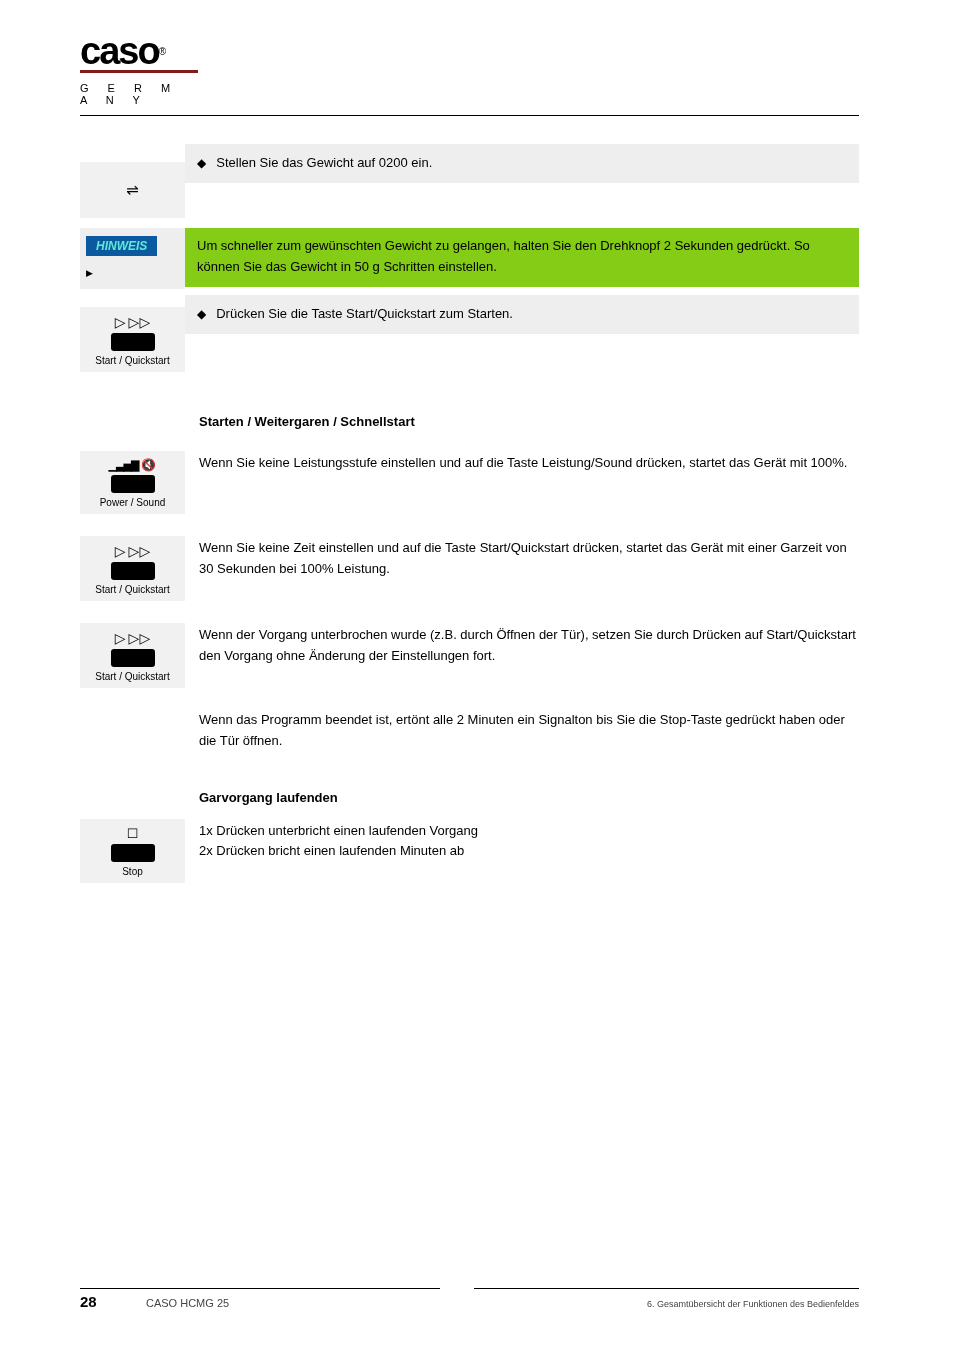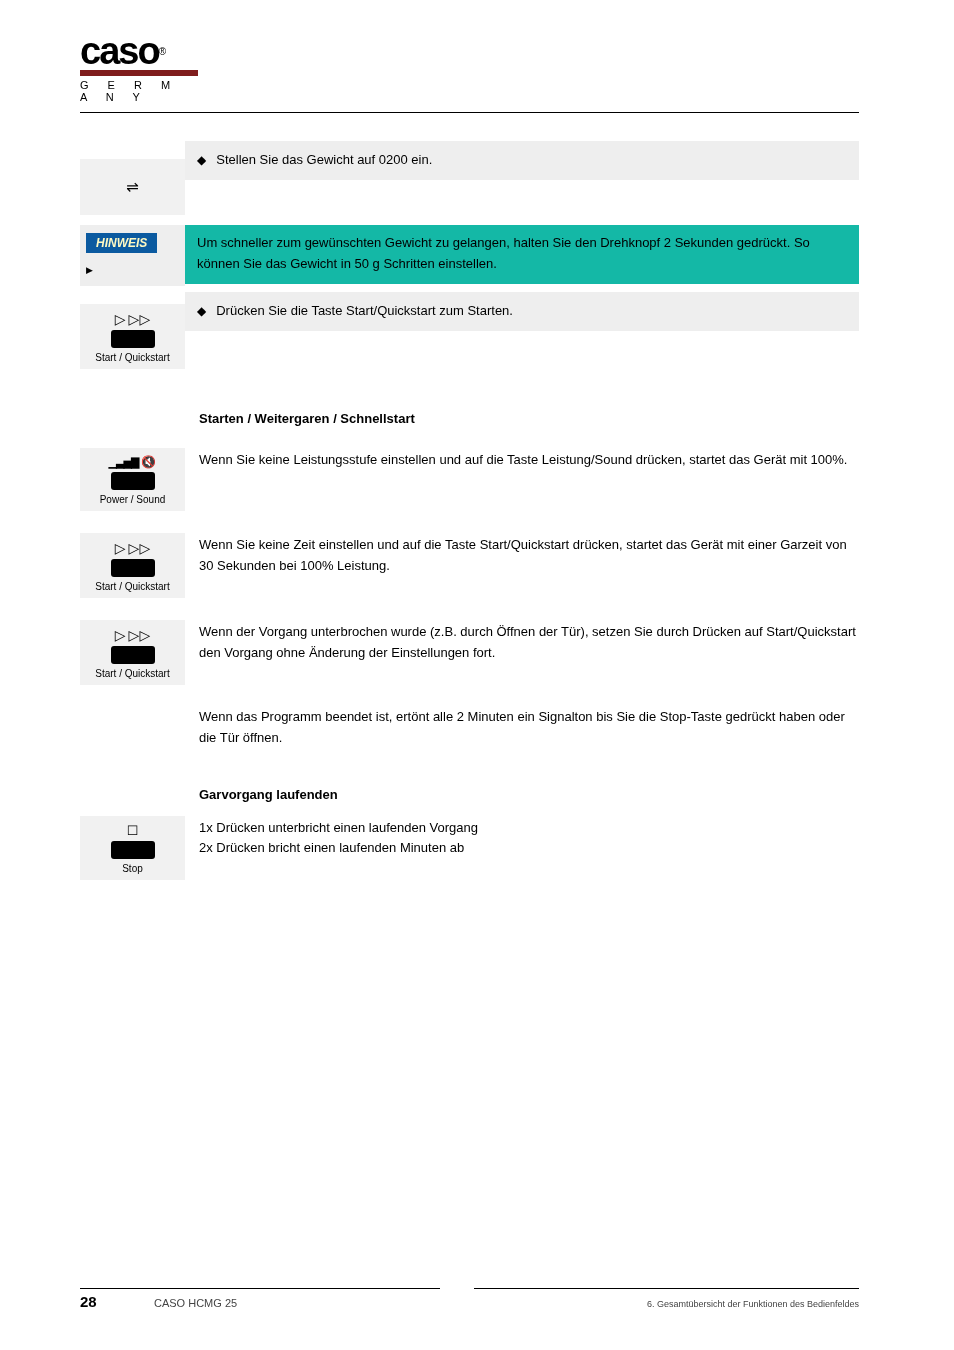--- a/index.html
+++ b/index.html
@@ -25,22 +25,22 @@
     }
     .logo-reg {
       font-weight: 400;
       font-size: 10px;
       vertical-align: top;
     }
     .logo-sub {
       font-size: 11px;
       letter-spacing: 8px;
       margin-top: 4px;
-      border-top: 6px solid #7f1d1d;
-      padding-top: 3px;
+      border-top: 3px solid #7f1d1d;
+      padding-top: 9px;
       display: inline-block;
       width: 118px;
     }
     .top-rule {
       border: none;
       border-top: 1.2px solid #000;
       margin-top: 6px;
       margin-bottom: 28px;
       width: 100%;
     }
@@ -81,28 +81,28 @@
       margin-top: 4px;
     }
     .note-left {
       width: 105px;
       flex-shrink: 0;
       background: #eeeeee;
       padding: 8px 6px 10px 6px;
     }
     .note-right {
       flex: 1;
-      background: #14b8a6;
+      background: #84cc16;
       padding: 8px 12px 10px 12px;
       line-height: 1.55;
       font-size: 13px;
     }
     .hinweis-tag {
       background: #0b5aa0;
-      color: #fef9c3;
+      color: #5eead4;
       font-style: italic;
       font-weight: bold;
       font-size: 12px;
       padding: 3px 10px;
       display: inline-block;
       margin-bottom: 8px;
     }
     .note-body {
       display: flex;
       gap: 8px;
@@ -172,21 +172,21 @@
       gap: 34px;
       margin-bottom: 4px;
     }
     .footer-rule .seg {
       border-top: 1.2px solid #000;
       flex: 1;
     }
     .footer-line {
       display: flex;
       align-items: baseline;
-      gap: 32px;
+      gap: 24px;
       font-size: 13px;
     }
     .footer-page {
       width: 42px;
       font-weight: bold;
       font-size: 15px;
     }
     .footer-left {
       font-size: 11px;
       color: #444;

